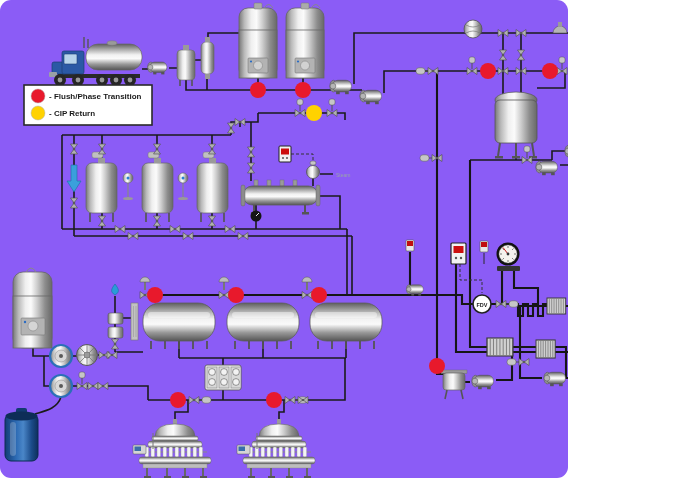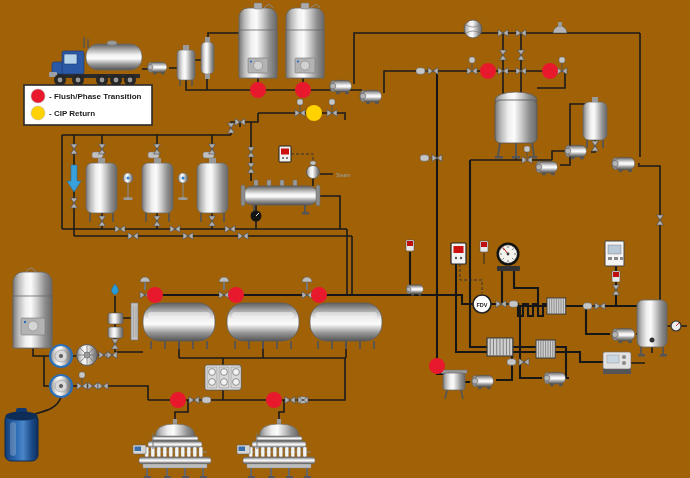--- a/index.html
+++ b/index.html
@@ -1,16 +1,16 @@
 <!DOCTYPE html>
 <html><head>
 <meta charset="utf-8">
 <style>
   html,body{margin:0;padding:0;background:#fff;}
-  .stage{position:relative;width:690px;height:478px;background:#a16207;overflow:hidden;}
+  .stage{position:relative;width:568px;height:478px;background:#8b5cf6;overflow:hidden;border-radius:11px;}
   svg{display:block;}
   .p  {fill:none;stroke:#1b1b1b;stroke-width:1.6;}
   .p2 {fill:none;stroke:#161616;stroke-width:2.1;}
   .pt {fill:none;stroke:#2a2a2a;stroke-width:1;}
   .dash{fill:none;stroke:#333;stroke-width:1;stroke-dasharray:3,2;}
   .lg {font:600 8px "Liberation Sans", sans-serif; fill:#1a1a1a;}
   .fdv{font:700 5.5px "Liberation Sans", sans-serif; fill:#222; text-anchor:middle;}
   .steam{font:5px "Liberation Sans", sans-serif; fill:#98a2ab;}
 </style>
 </head>

